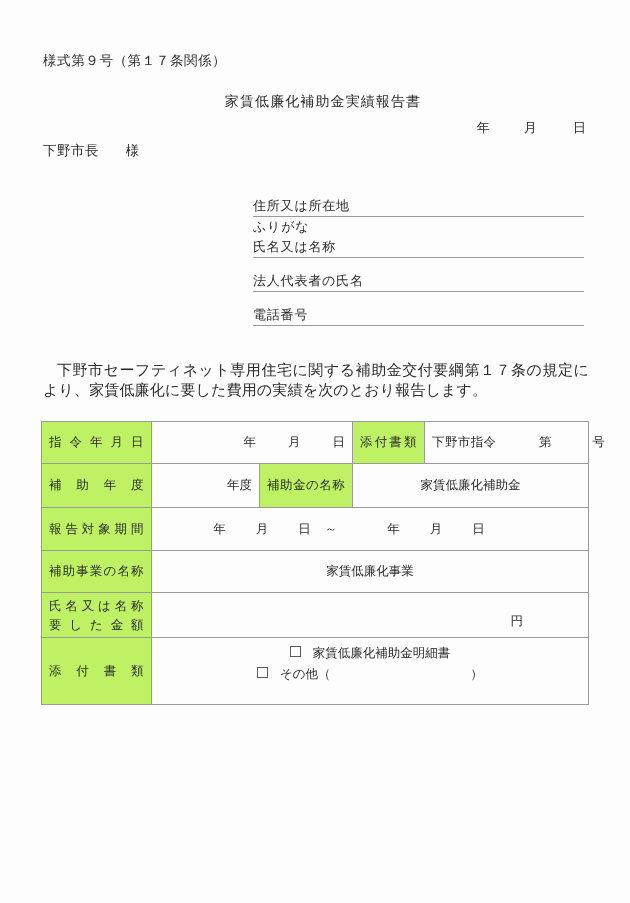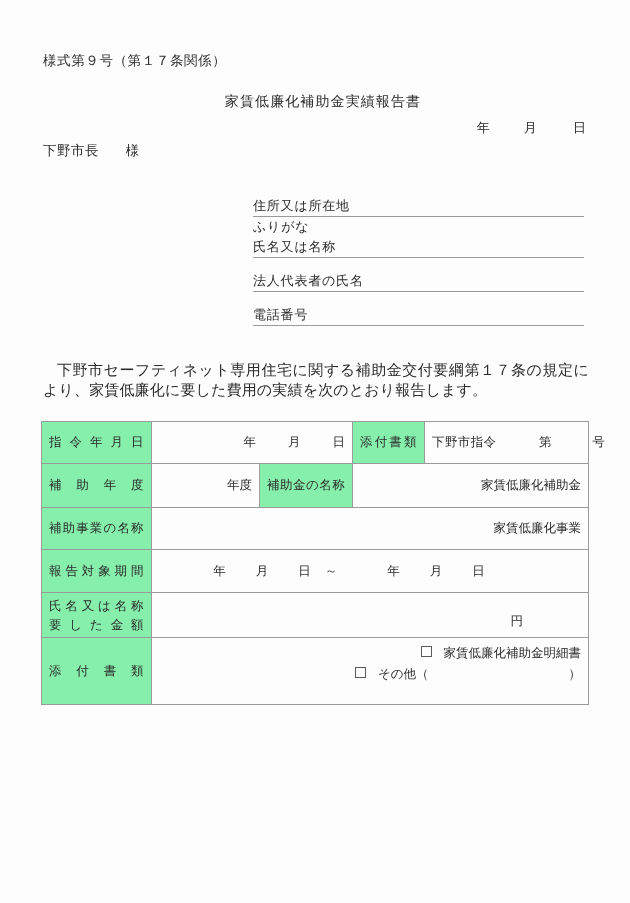--- a/index.html
+++ b/index.html
@@ -105,38 +105,38 @@
     border-collapse: collapse;
     table-layout: fixed;
     font-size: 12.5px;
   }
   .form-table td {
     border: 1px solid #9a9a9a;
     padding: 0 7px;
     vertical-align: middle;
   }
   .lbl {
-    background: #86efac;
+    background: #bef264;
     text-align: center;
     letter-spacing: 0.5px;
     white-space: nowrap;
   }
   .lbl-spread {
     display: block;
     text-align: justify;
     text-align-last: justify;
     letter-spacing: 0.5px;
   }
   .lbl-two {
     line-height: 19px;
   }
   .cell-val {
     background: #fdfdfd;
   }
-  .val-left { text-align: right; }
+  .val-left { text-align: center; }
   .val-right { text-align: right; }
 
   .ymd .y { margin-right: 28px; }
   .ymd .m { margin-right: 28px; }
   .ymd-block { display: inline-block; }
   .period { white-space: nowrap; }
   .period .seg1 { margin-right: 10px; }
   .period .tilde { margin-right: 46px; }
   .period .y2 { margin-right: 26px; }
   .period .m2 { margin-right: 26px; }
@@ -253,42 +253,42 @@
         </td>
         <td class="lbl">
           <span class="lbl-spread">補助金の名称</span>
         </td>
         <td class="cell-val val-left" colspan="2">
           <span>家賃低廉化補助金</span>
         </td>
       </tr>
 
       <tr>
-        <td class="lbl" height="41">
-          <span class="lbl-spread">補助事業の名称</span>
-        </td>
-        <td class="cell-val val-left" colspan="4">
-          <span>家賃低廉化事業</span>
-        </td>
-      </tr>
-
-      <tr>
         <td class="lbl" height="42">
           <span class="lbl-spread">報告対象期間</span>
         </td>
         <td class="cell-val" colspan="4">
           <span class="period" style="display:block;text-align:center;padding-right:42px;">
             <span class="y2">年</span>
             <span class="m2">月</span>
             <span class="seg1">日</span>
             <span class="tilde">～</span>
             <span class="y2">年</span>
             <span class="m2">月</span>
             <span>日</span>
           </span>
+        </td>
+      </tr>
+
+      <tr>
+        <td class="lbl" height="41">
+          <span class="lbl-spread">補助事業の名称</span>
+        </td>
+        <td class="cell-val val-left" colspan="4">
+          <span>家賃低廉化事業</span>
         </td>
       </tr>
 
       <tr>
         <td class="lbl lbl-two" height="44">
           <span class="lbl-spread">氏名又は名称</span>
           <span class="lbl-spread">要した金額</span>
         </td>
         <td class="cell-val" colspan="4">
           <span class="yen-wrap">円</span>

